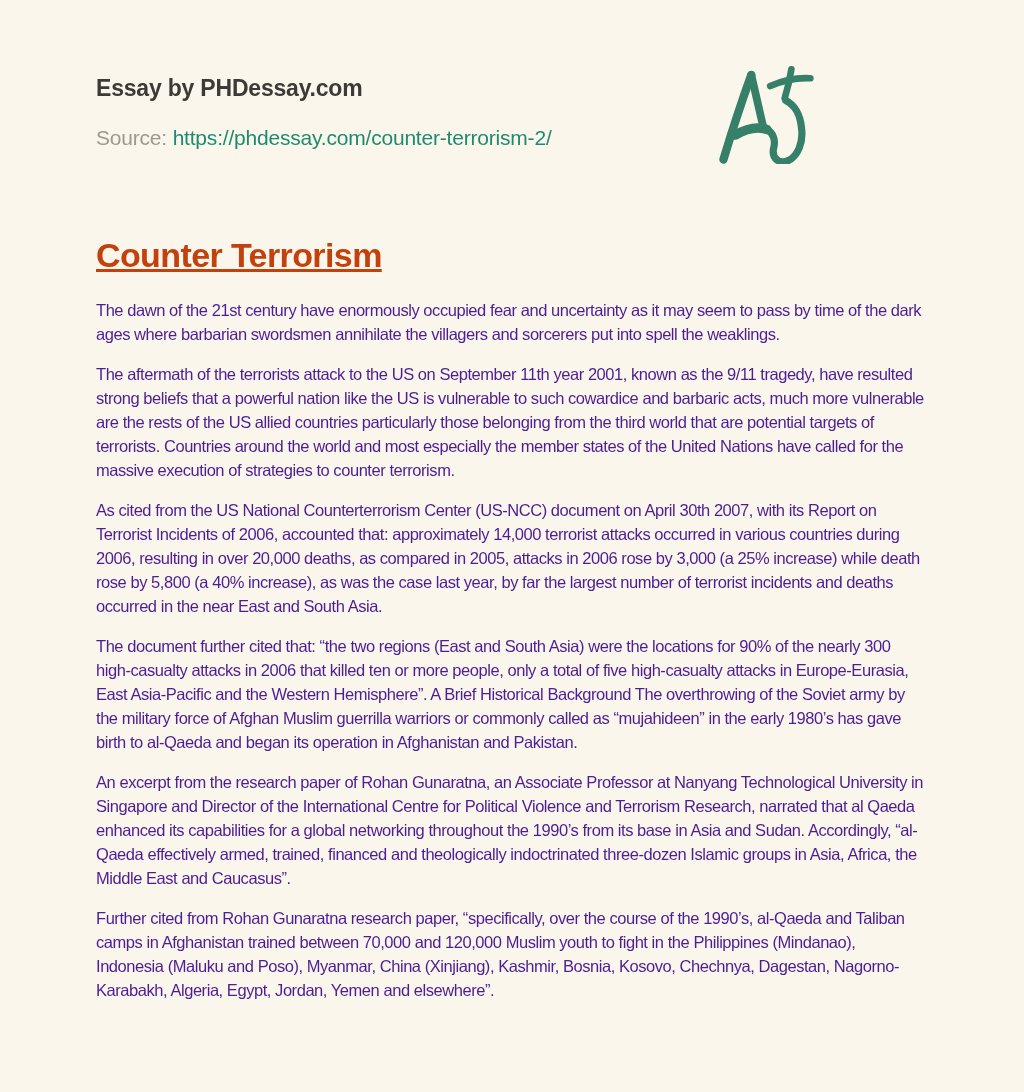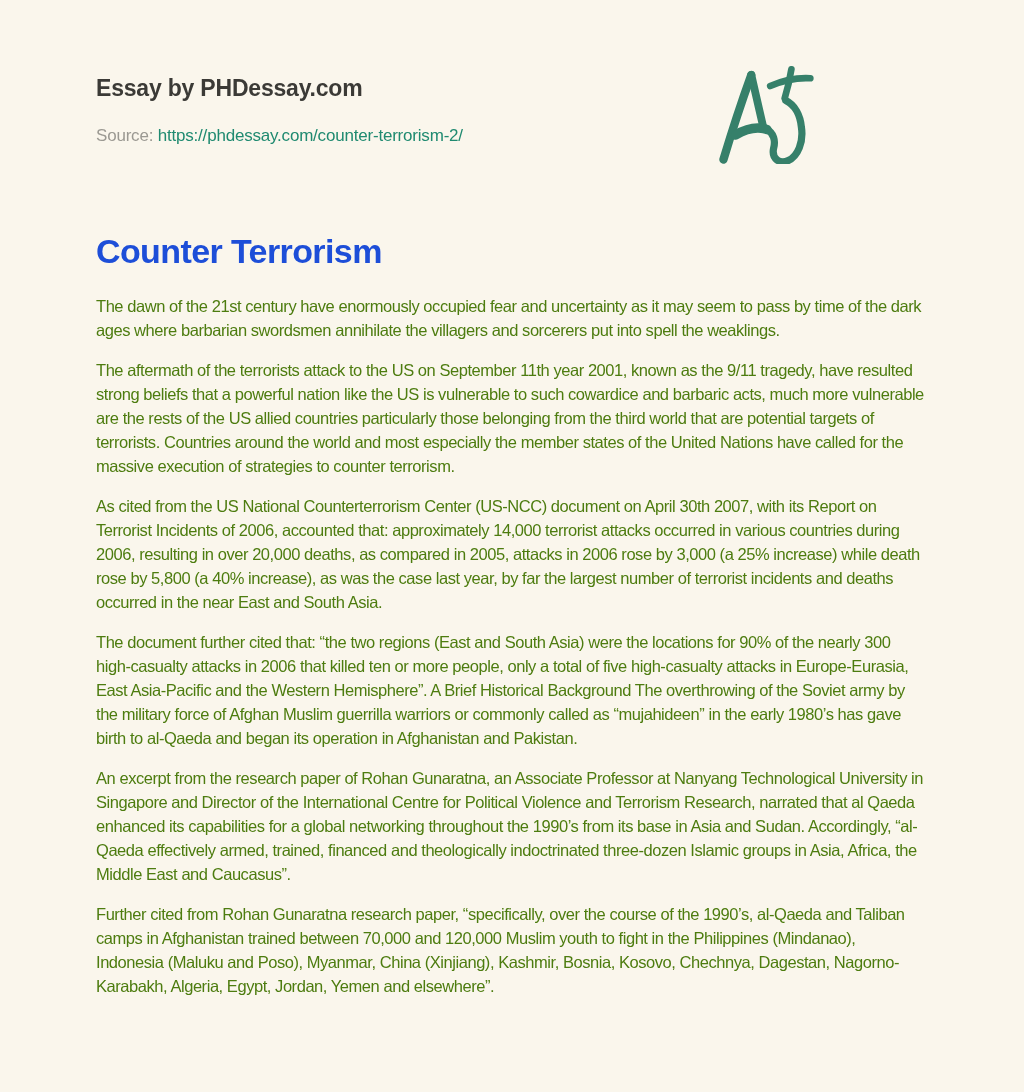--- a/index.html
+++ b/index.html
@@ -27,48 +27,49 @@
   .site-title {
     margin: 0;
     font-size: 23px;
     font-weight: 700;
     color: #3B3A36;
     letter-spacing: -0.2px;
     line-height: 28px;
   }
   .source-line {
     margin: 24px 0 0 0;
-    font-size: 17px;
+    font-size: 21px;
     color: #9B9992;
     letter-spacing: -0.2px;
   }
   .source-line a {
     color: #1F8A70;
     text-decoration: none;
   }
   .logo {
     position: absolute;
     top: 66px;
     right: 84px;
     width: 112px;
     height: 98px;
   }
   .essay-title {
     margin: 86px 0 24px 0;
     font-size: 34px;
     font-weight: 700;
-    color: #1d4ed8;
+    color: #c2410c;
     letter-spacing: -0.6px;
     line-height: 38px;
+    text-decoration: underline;
   }
   .essay-body p {
     margin: 13px 0 16px 0;
     font-size: 16.5px;
     line-height: 24px;
-    color: #4d7c0f;
+    color: #4c1d95;
     letter-spacing: -0.45px;
   }
 </style>
 </head>
 <body>
 
 <div class="page">
 
   <svg class="logo" viewBox="0 0 100 88" fill="none" stroke="#36806A" stroke-linecap="round" stroke-linejoin="round">
 

